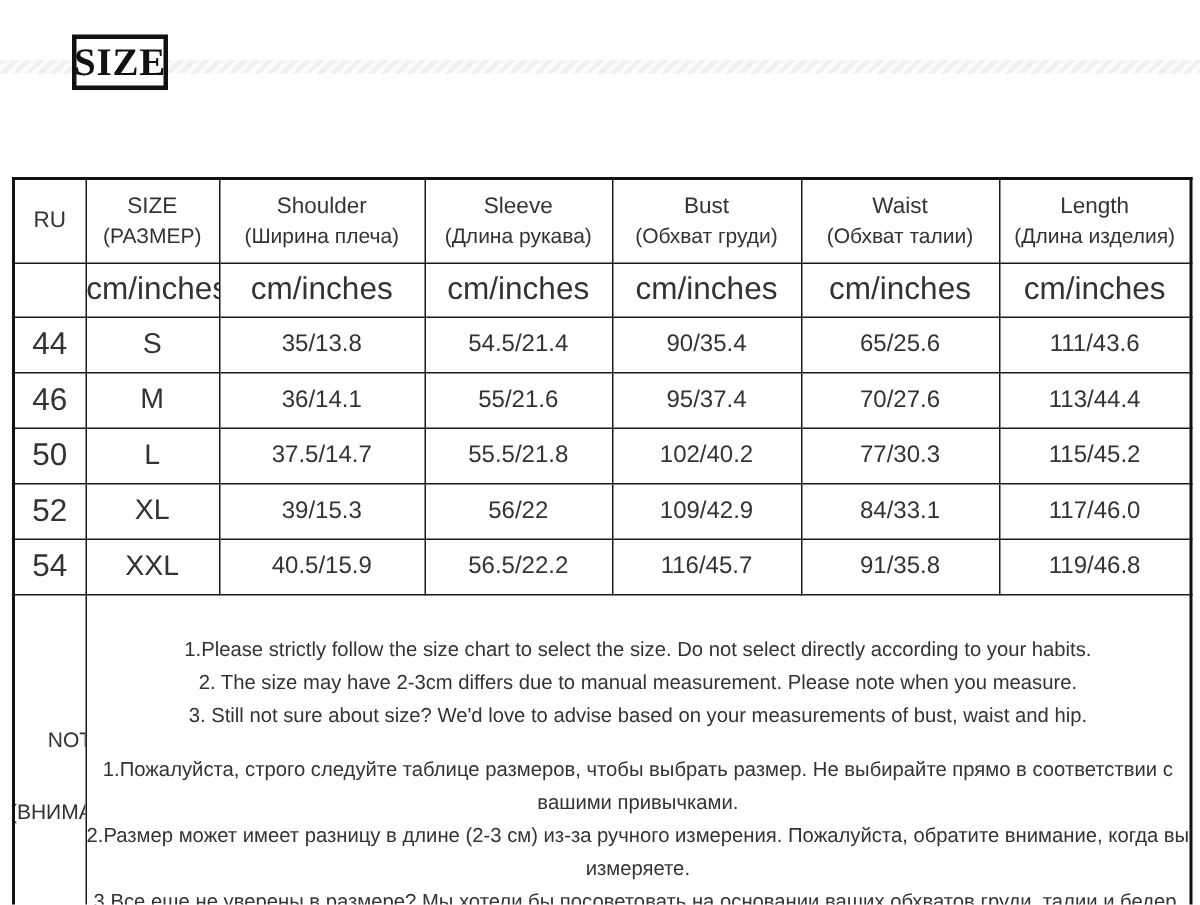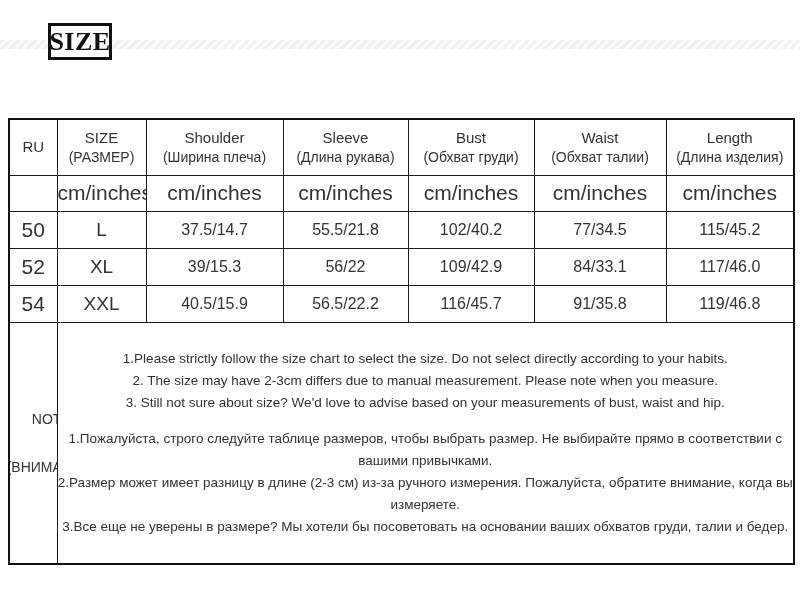--- a/index.html
+++ b/index.html
@@ -133,29 +133,47 @@
   <tr class="row-units">
     <td></td>
     <td>cm/inches</td>
     <td>cm/inches</td>
     <td>cm/inches</td>
     <td>cm/inches</td>
     <td>cm/inches</td>
     <td>cm/inches</td>
   </tr>
 
-
+  <tr class="row-data">
+    <td class="ru-col">44</td>
+    <td class="size-col">S</td>
+    <td class="val">35/13.8</td>
+    <td class="val">54.5/21.4</td>
+    <td class="val">90/35.4</td>
+    <td class="val">65/25.6</td>
+    <td class="val">111/43.6</td>
+  </tr>
+
+  <tr class="row-data">
+    <td class="ru-col">46</td>
+    <td class="size-col">M</td>
+    <td class="val">36/14.1</td>
+    <td class="val">55/21.6</td>
+    <td class="val">95/37.4</td>
+    <td class="val">70/27.6</td>
+    <td class="val">113/44.4</td>
+  </tr>
 
   <tr class="row-data">
     <td class="ru-col">50</td>
     <td class="size-col">L</td>
     <td class="val">37.5/14.7</td>
     <td class="val">55.5/21.8</td>
     <td class="val">102/40.2</td>
-    <td class="val">77/34.5</td>
+    <td class="val">77/30.3</td>
     <td class="val">115/45.2</td>
   </tr>
 
   <tr class="row-data">
     <td class="ru-col">52</td>
     <td class="size-col">XL</td>
     <td class="val">39/15.3</td>
     <td class="val">56/22</td>
     <td class="val">109/42.9</td>
     <td class="val">84/33.1</td>

